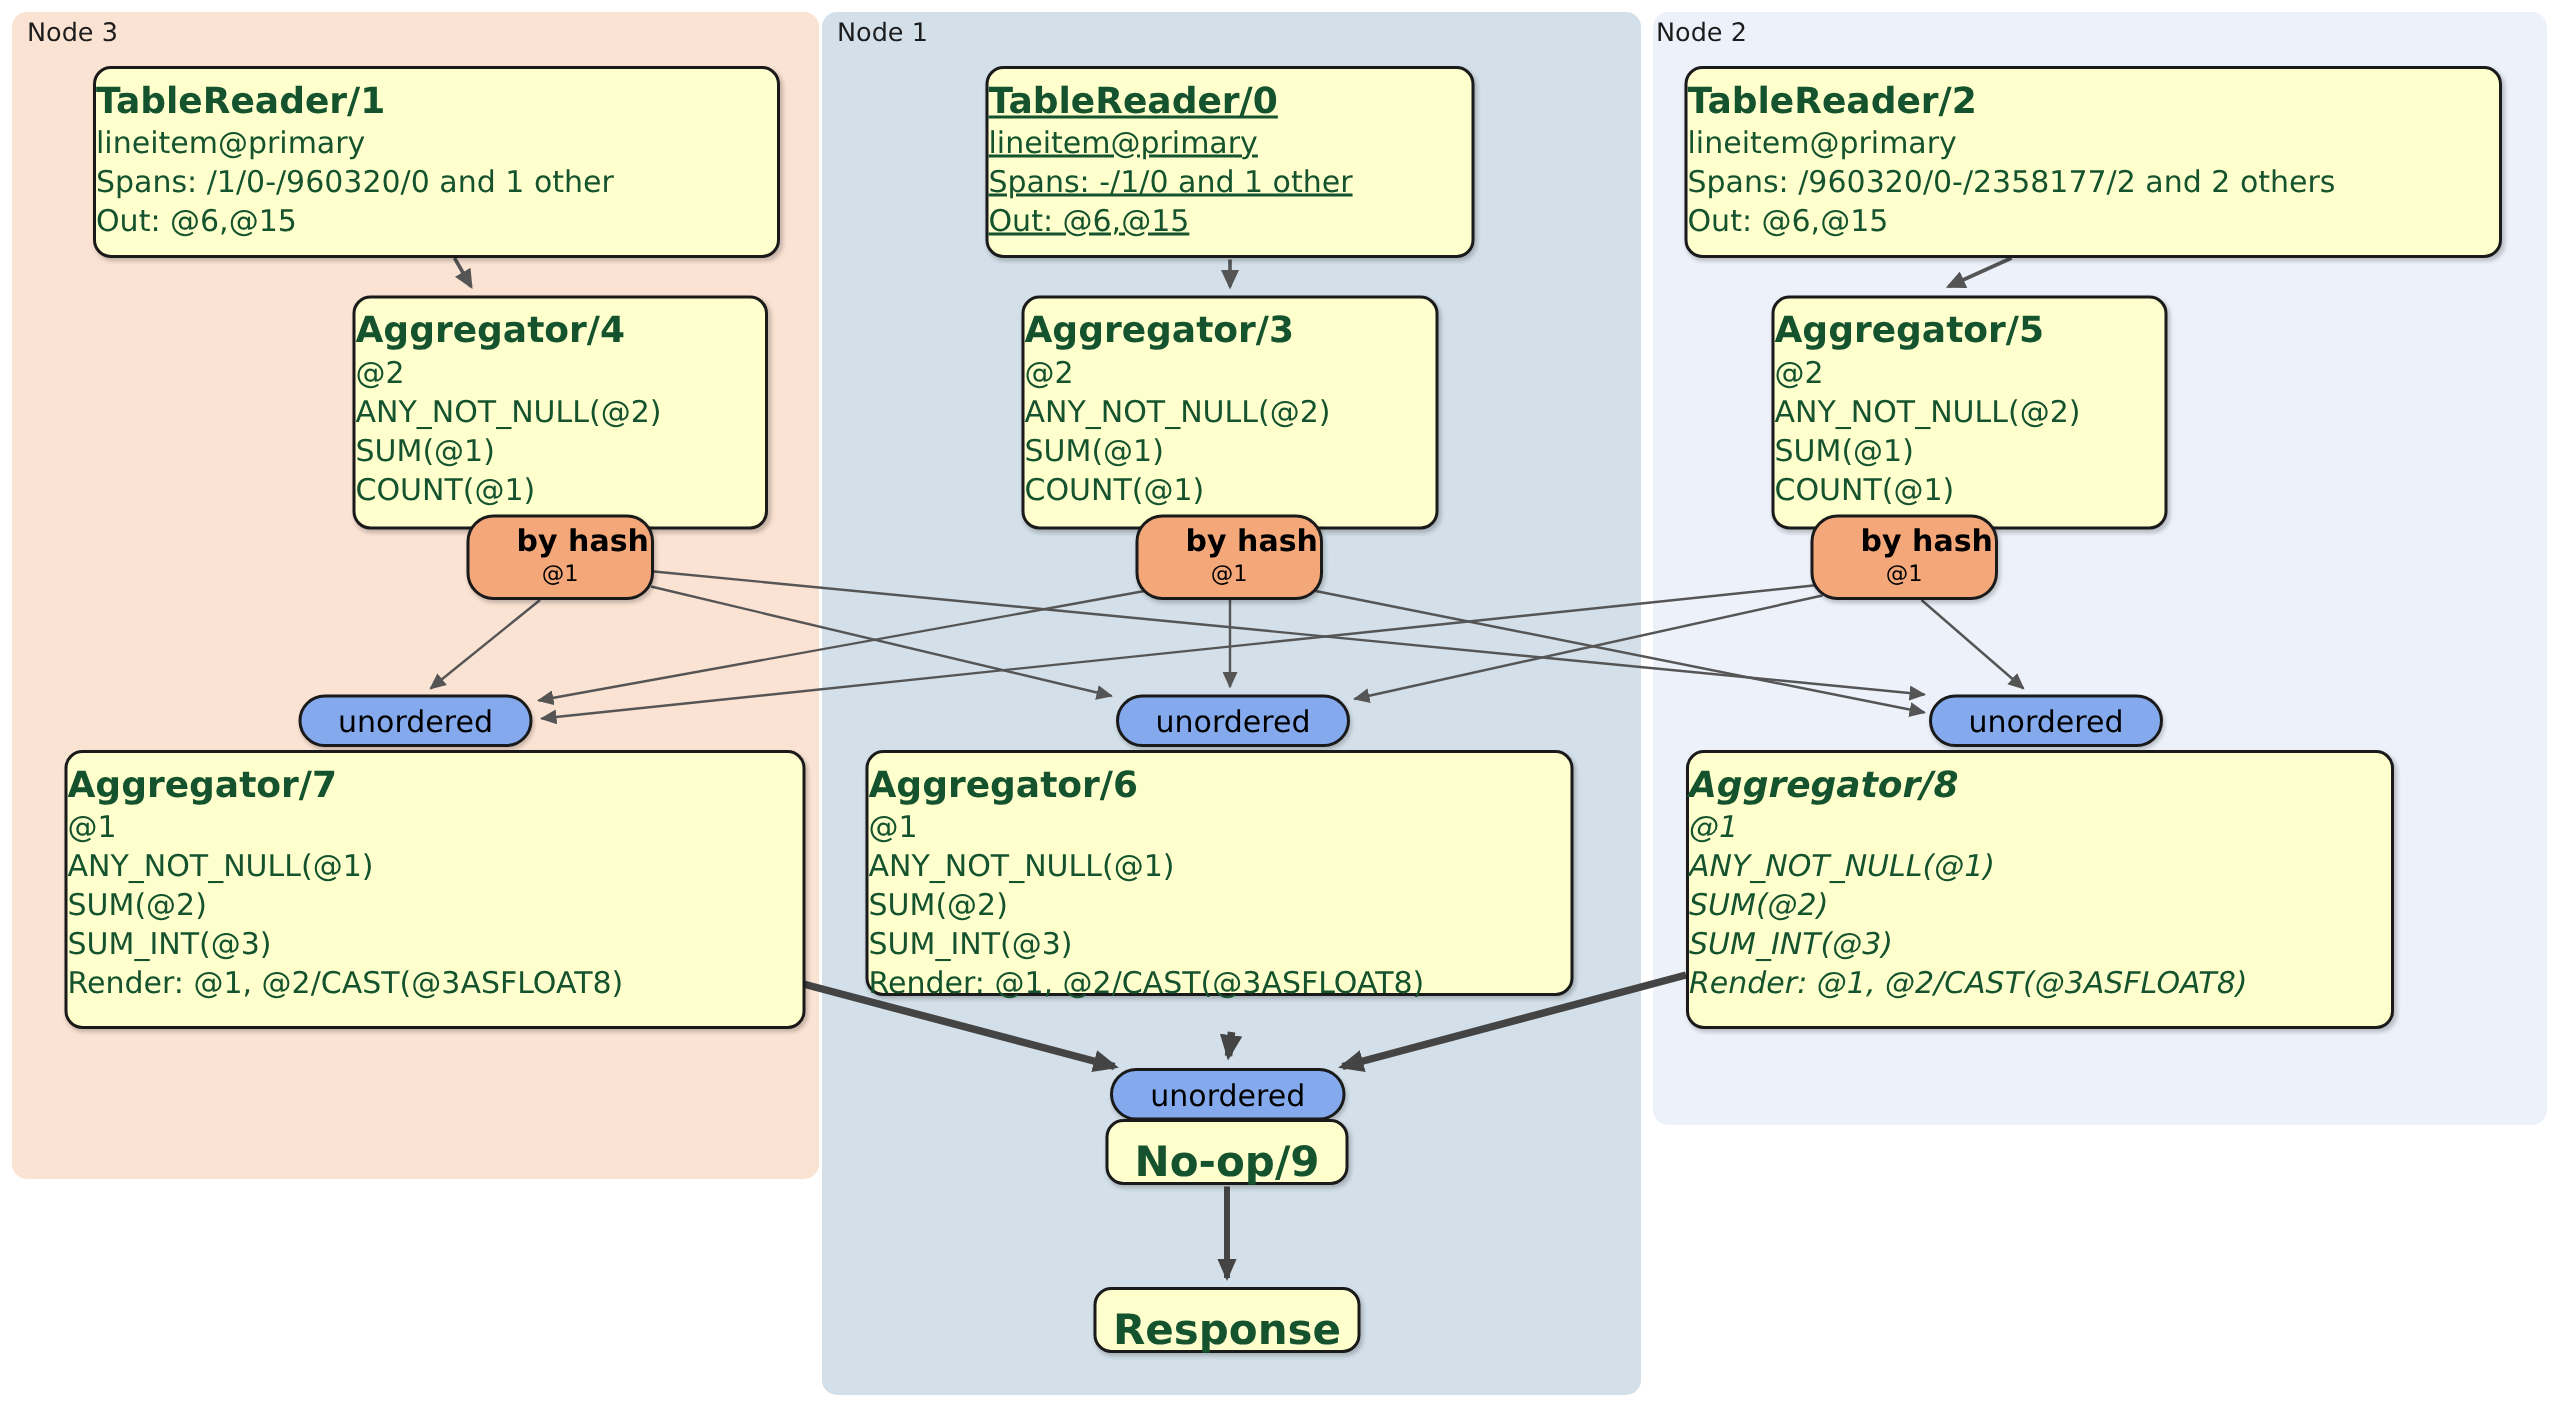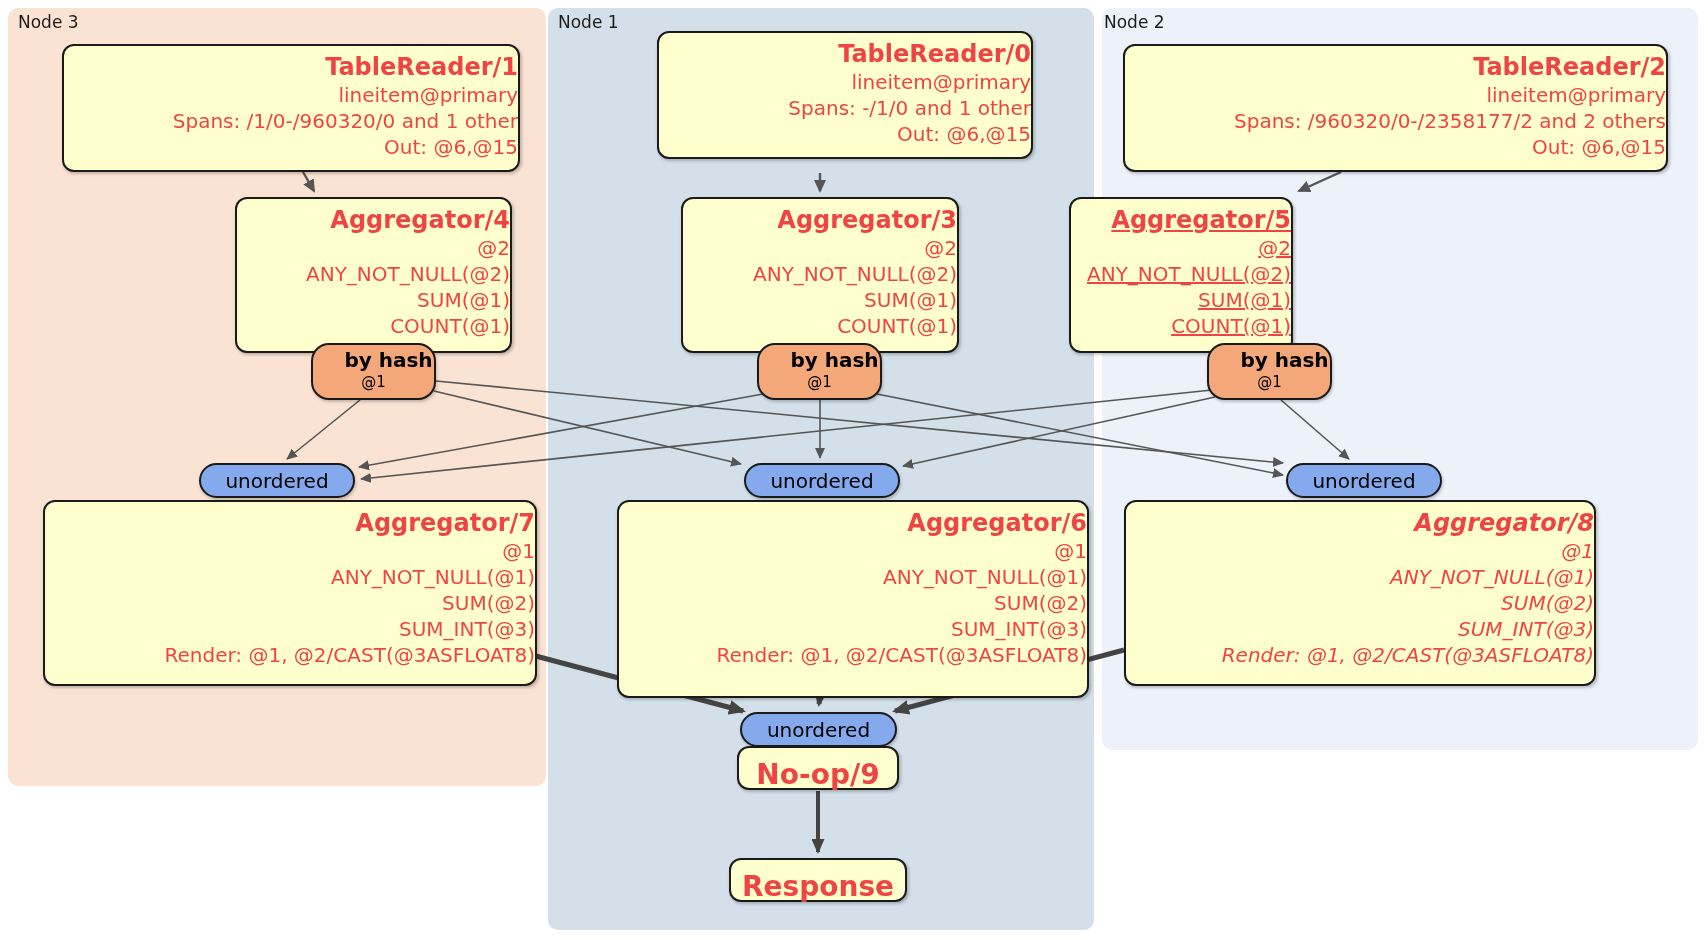--- a/index.html
+++ b/index.html
@@ -7,21 +7,21 @@
     position:relative; width:1708px; height:940px; background:#ffffff;
     font-family:"DejaVu Sans","Liberation Sans",sans-serif; overflow:hidden;border-radius:28px;
   }
   .region { position:absolute; border-radius:10px; z-index:0; }
   .region-label { position:absolute; z-index:3; font-size:17px; color:#1c1c1c; }
   #edges { position:absolute; left:0; top:0; z-index:1; pointer-events:none; }
 
   .pbox {
     position:absolute; z-index:2; box-sizing:border-box;
     background:var(--c-box_bg); border:2px solid var(--c-border);
-    border-radius:12px; text-align:right; color:#ef4444;
+    border-radius:12px; text-align:left; color:#14532d;
     box-shadow:1.5px 2px 3px rgba(0,0,0,.22); padding-top:6px;
   }
   .pbox .title { font-weight:700; font-size:24px; line-height:30px; }
   .pbox .line  { font-size:20px; line-height:26px; white-space:nowrap; }
 
   .pbox.center-title { display:flex; align-items:center; justify-content:center; padding-top:13px; }
   .pbox.center-title .title { font-size:28px; line-height:28px; }
 
   .router {
     position:absolute; z-index:2; box-sizing:border-box; width:125px; height:57px;
@@ -112,21 +112,21 @@
 
   <div class="pbox" style="left:43px; top:500px; width:494px; height:186px;">
     <div class="title">Aggregator/7</div>
     <div class="line">@1</div>
     <div class="line">ANY_NOT_NULL(@1)</div>
     <div class="line">SUM(@2)</div>
     <div class="line">SUM_INT(@3)</div>
     <div class="line">Render: @1, @2/CAST(@3ASFLOAT8)</div>
   </div>
 
-  <div class="pbox" style="left:657px; top:31px; width:376px; height:128px;">
+  <div class="pbox" style="left:657px; top:44px; width:326px; height:128px;text-decoration:underline;">
     <div class="title">TableReader/0</div>
     <div class="line">lineitem@primary</div>
     <div class="line">Spans: -/1/0 and 1 other</div>
     <div class="line">Out: @6,@15</div>
   </div>
 
   <div class="pbox" style="left:681px; top:197px; width:278px; height:156px;">
     <div class="title">Aggregator/3</div>
     <div class="line">@2</div>
     <div class="line">ANY_NOT_NULL(@2)</div>
@@ -134,37 +134,37 @@
     <div class="line">COUNT(@1)</div>
   </div>
 
   <div class="router" style="left:757px; top:343px;">
     <div class="rl">by hash</div>
     <div class="ra">@1</div>
   </div>
 
   <div class="pill" style="left:744px; top:463px; width:156px;">unordered</div>
 
-  <div class="pbox" style="left:617px; top:500px; width:472px; height:198px;">
+  <div class="pbox" style="left:577px; top:500px; width:472px; height:164px;">
     <div class="title">Aggregator/6</div>
     <div class="line">@1</div>
     <div class="line">ANY_NOT_NULL(@1)</div>
     <div class="line">SUM(@2)</div>
     <div class="line">SUM_INT(@3)</div>
     <div class="line">Render: @1, @2/CAST(@3ASFLOAT8)</div>
   </div>
 
   <div class="pbox" style="left:1123px; top:44px; width:545px; height:128px;">
     <div class="title">TableReader/2</div>
     <div class="line">lineitem@primary</div>
     <div class="line">Spans: /960320/0-/2358177/2 and 2 others</div>
     <div class="line">Out: @6,@15</div>
   </div>
 
-  <div class="pbox" style="left:1069px; top:197px; width:224px; height:156px;text-decoration:underline;">
+  <div class="pbox" style="left:1181px; top:197px; width:264px; height:156px;">
     <div class="title">Aggregator/5</div>
     <div class="line">@2</div>
     <div class="line">ANY_NOT_NULL(@2)</div>
     <div class="line">SUM(@1)</div>
     <div class="line">COUNT(@1)</div>
   </div>
 
   <div class="router" style="left:1207px; top:343px;">
     <div class="rl">by hash</div>
     <div class="ra">@1</div>

